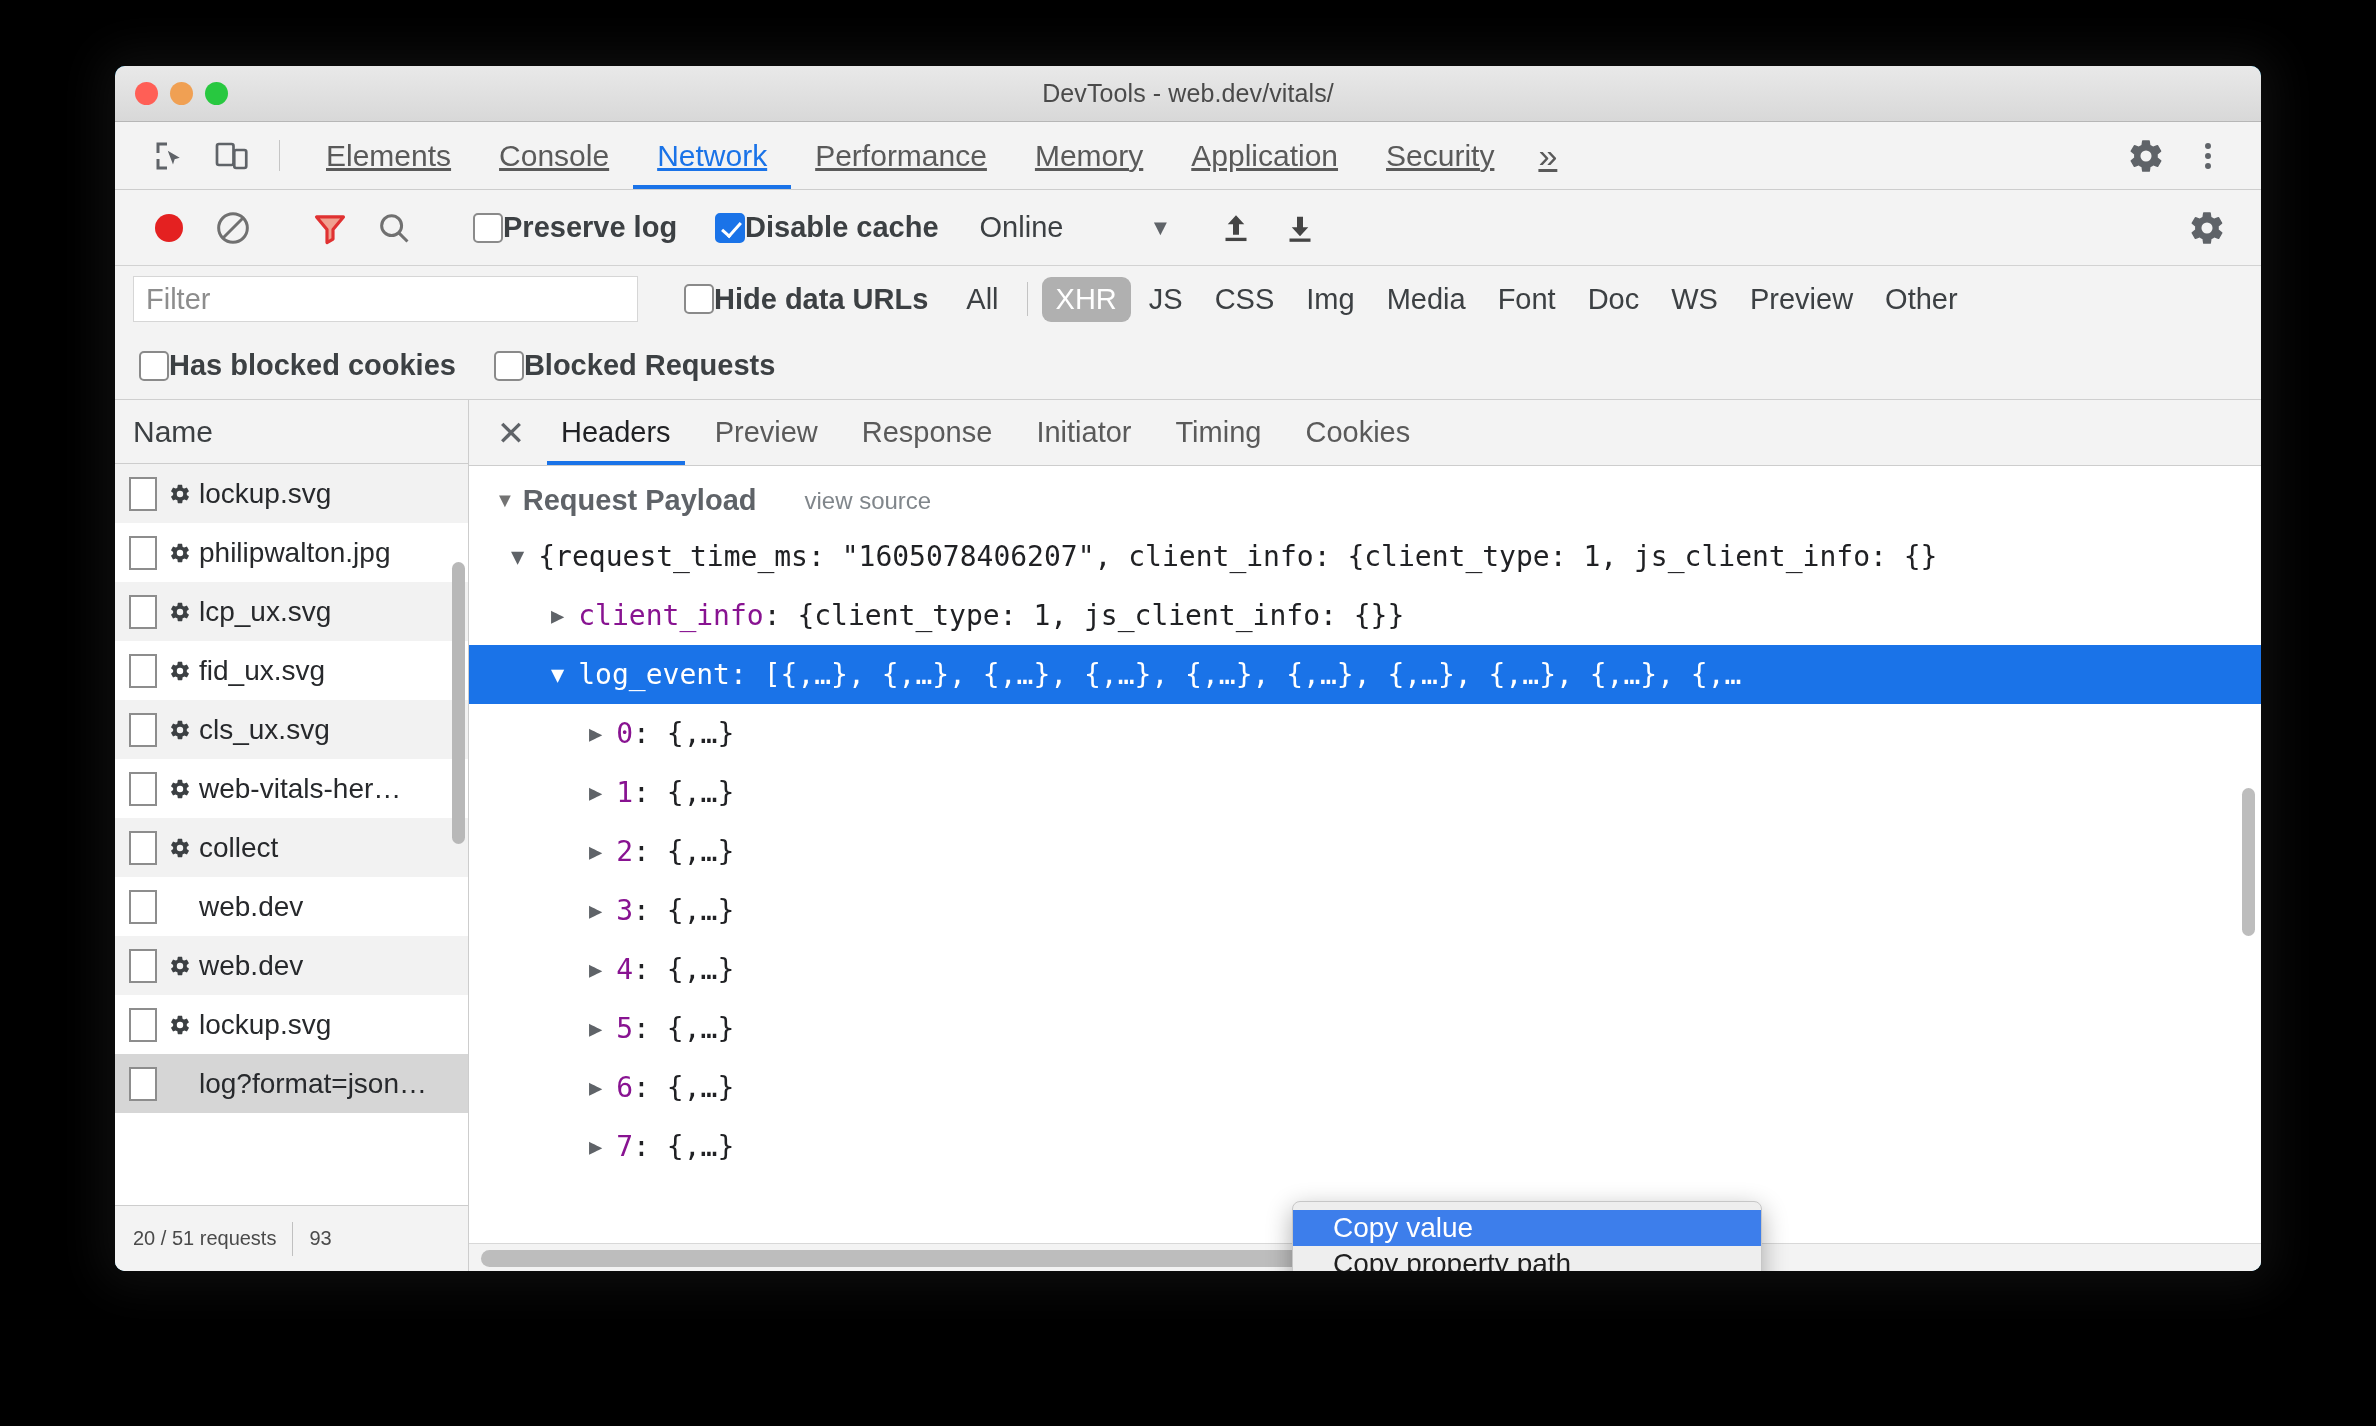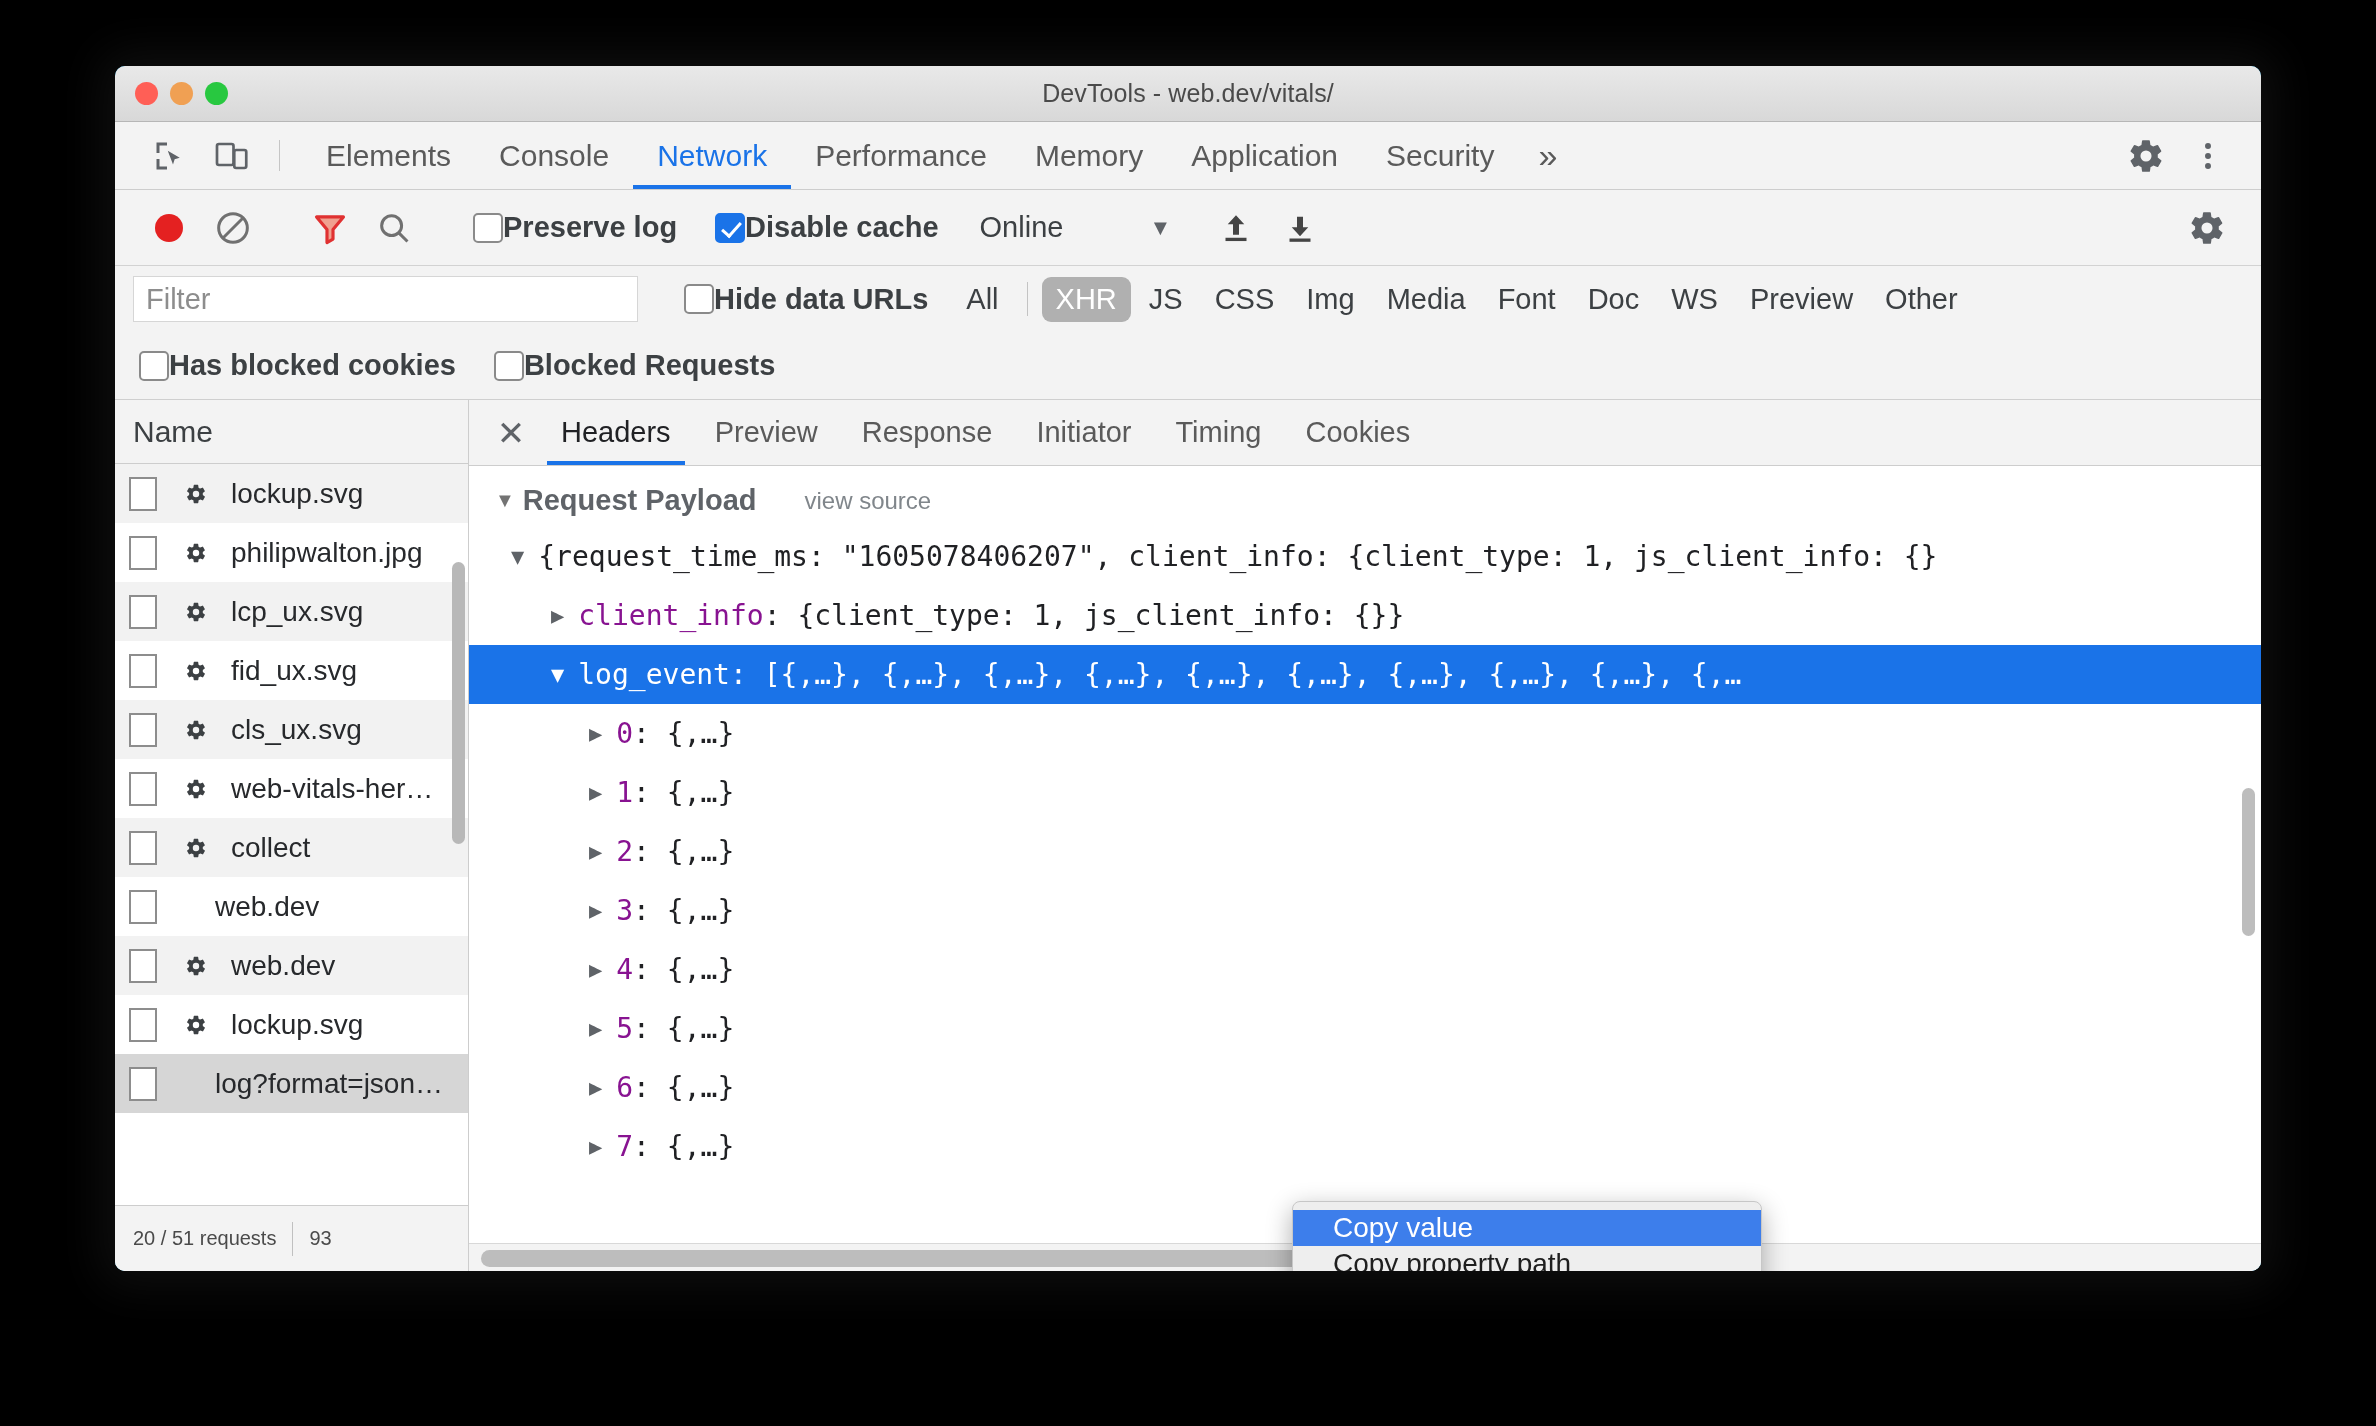--- a/index.html
+++ b/index.html
@@ -67,20 +67,21 @@
   }
   .vsep { width: 1px; background: #c5c5c5; margin: 18px 16px; flex: 0 0 1px; }
   #maintabs { display: flex; align-items: stretch; margin-left: 6px; }
   .mtab {
     padding: 0 24px;
     display: flex; align-items: center;
     font-size: 30px;
     color: #5a5a5a;
     cursor: pointer;
     position: relative;
+    text-decoration: underline;
   }
   .mtab.active { color: #1a73e8; }
   .mtab.active::after {
     content: "";
     position: absolute;
     left: 0; right: 0; bottom: 0;
     height: 4px; background: #1a73e8;
   }
   .mtab.more { font-size: 34px; color: #5a5a5a; padding: 0 20px; }
   #tabbar-right {
@@ -198,21 +199,20 @@
     font-size: 30px; color: #3c4043;
   }
   #reqlist { flex: 1 1 auto; overflow: hidden; position: relative; }
   .reqrow {
     height: 59px;
     display: flex; align-items: center;
     padding-left: 14px;
     font-size: 28px; color: #27292c;
     white-space: nowrap;
     cursor: pointer;
-    gap: 16px;
   }
   .reqrow.odd { background: #f2f2f2; }
   .reqrow.selected { background: #d6d6d6; }
   .rq-box {
     width: 28px; height: 34px;
     border: 2px solid #8d8d8d;
     background: #fff;
     flex: 0 0 28px;
     margin-right: 12px;
   }

